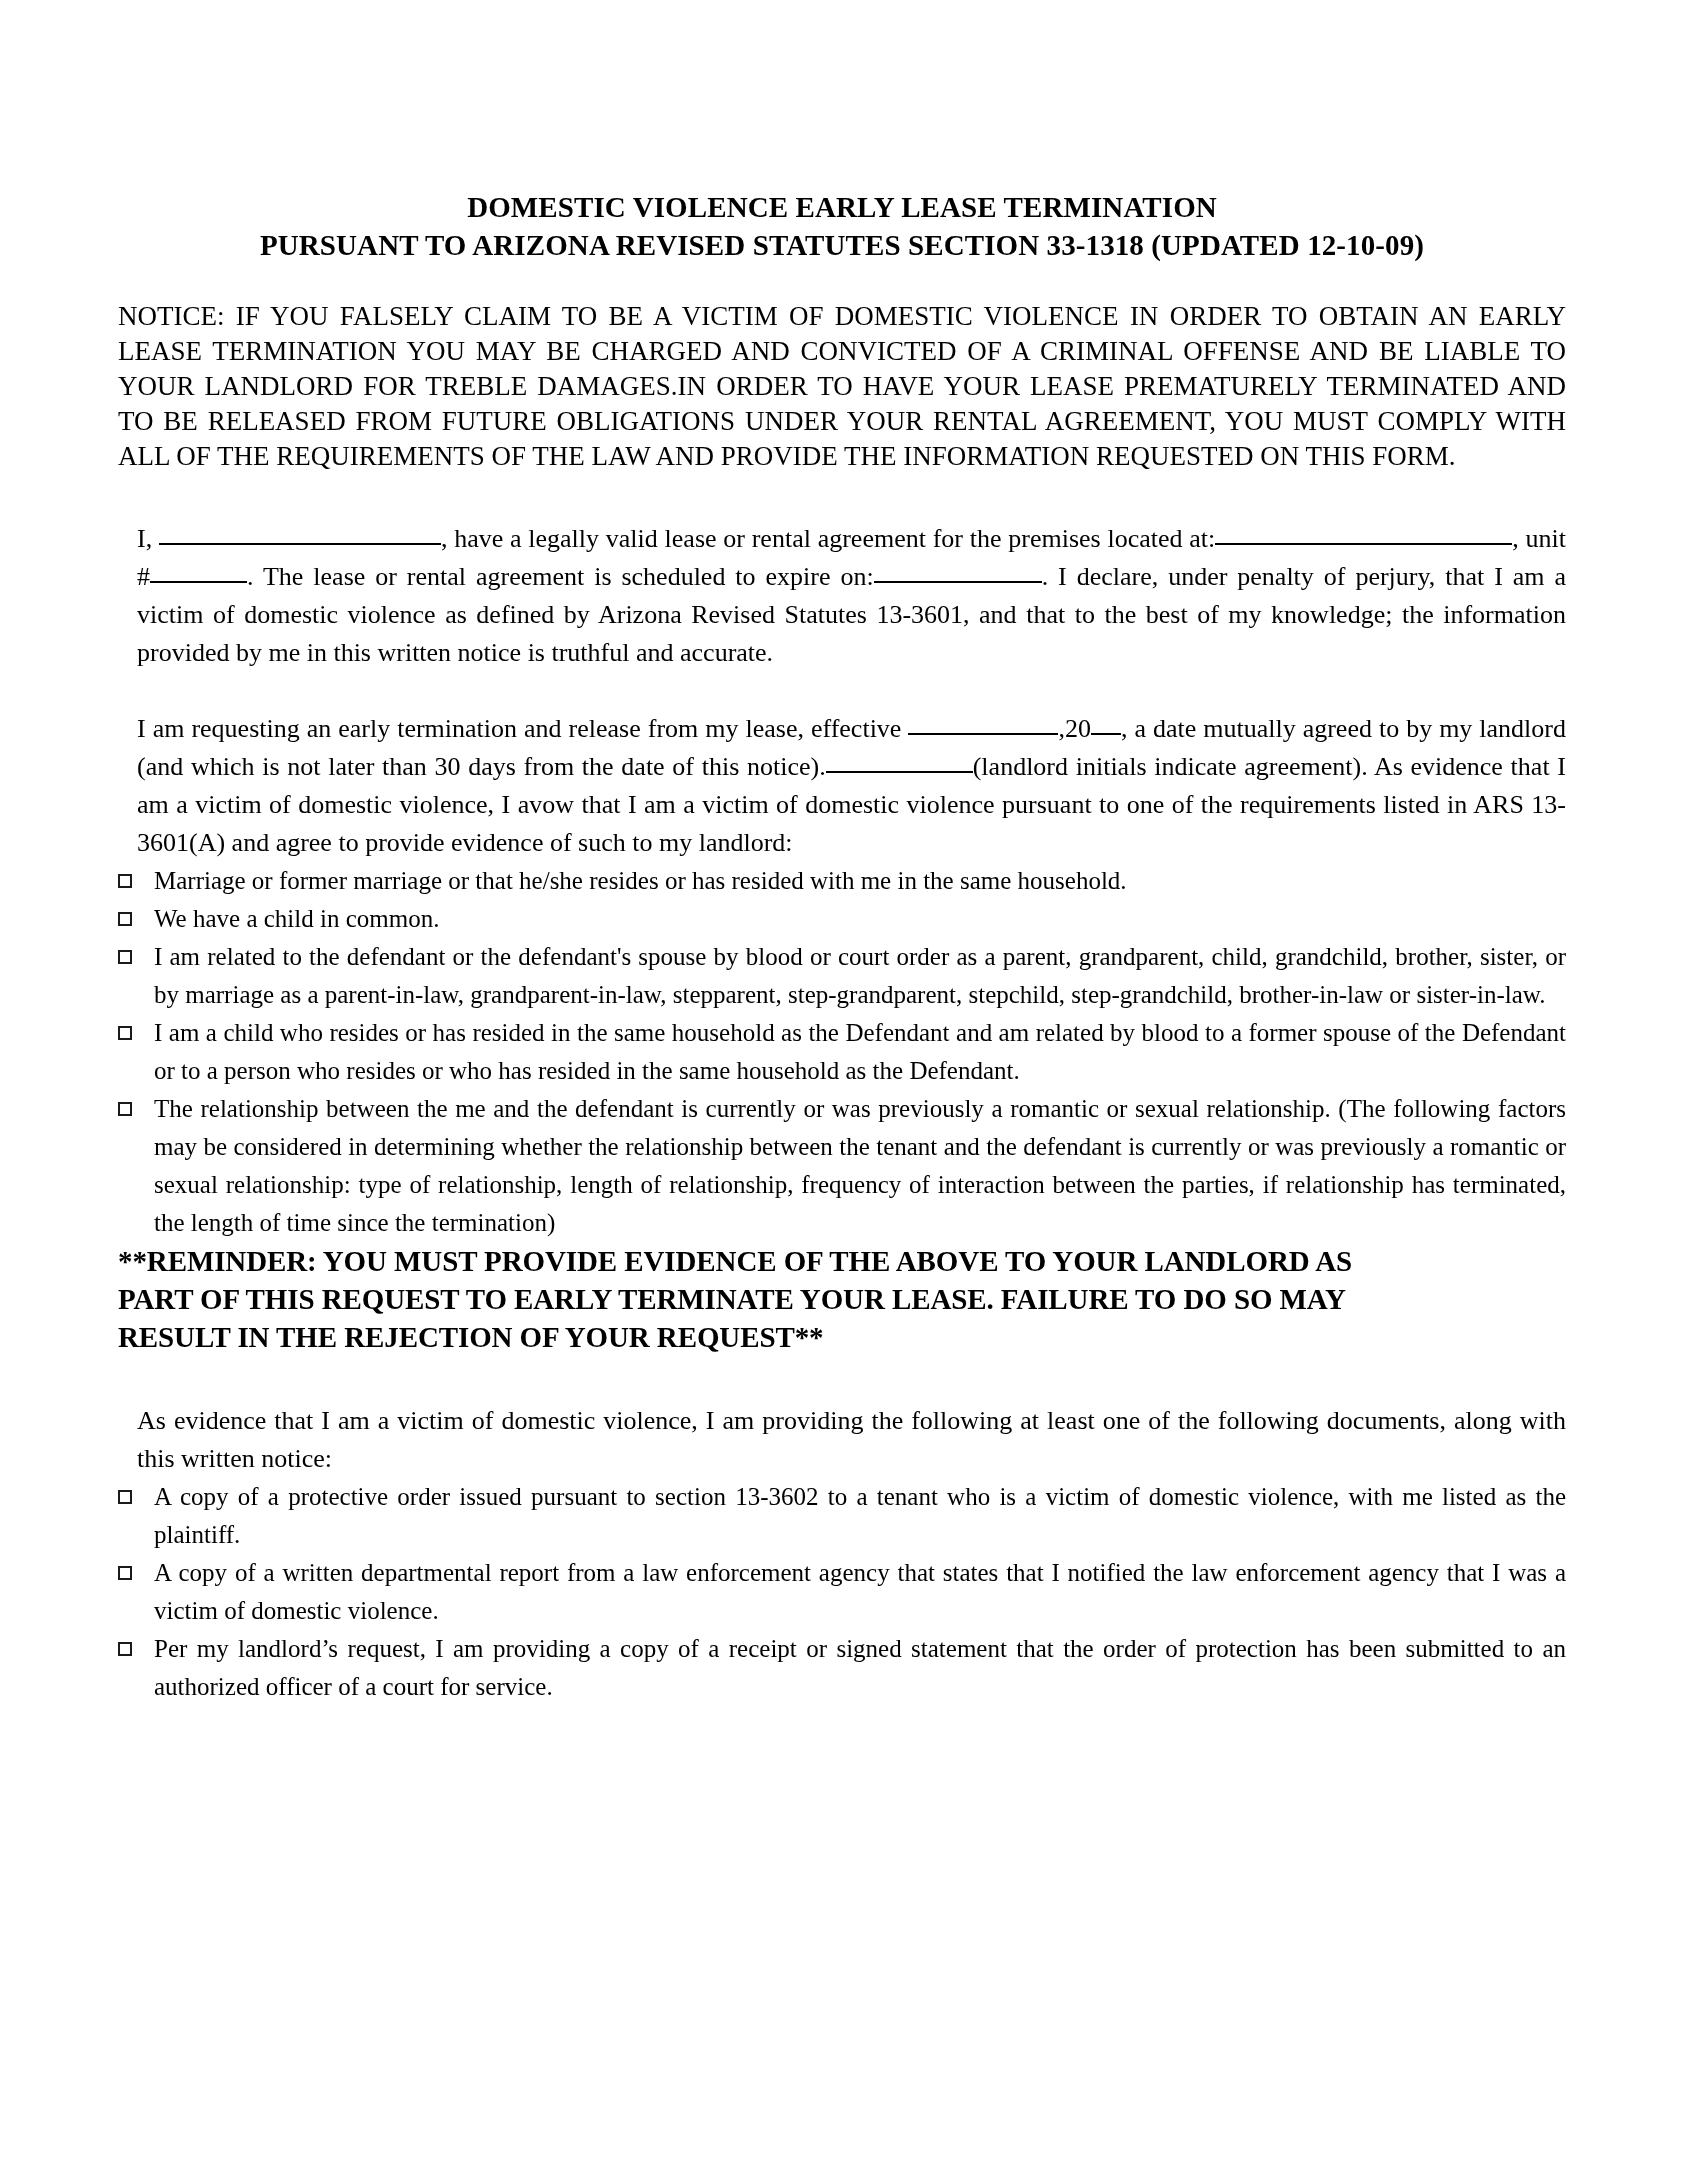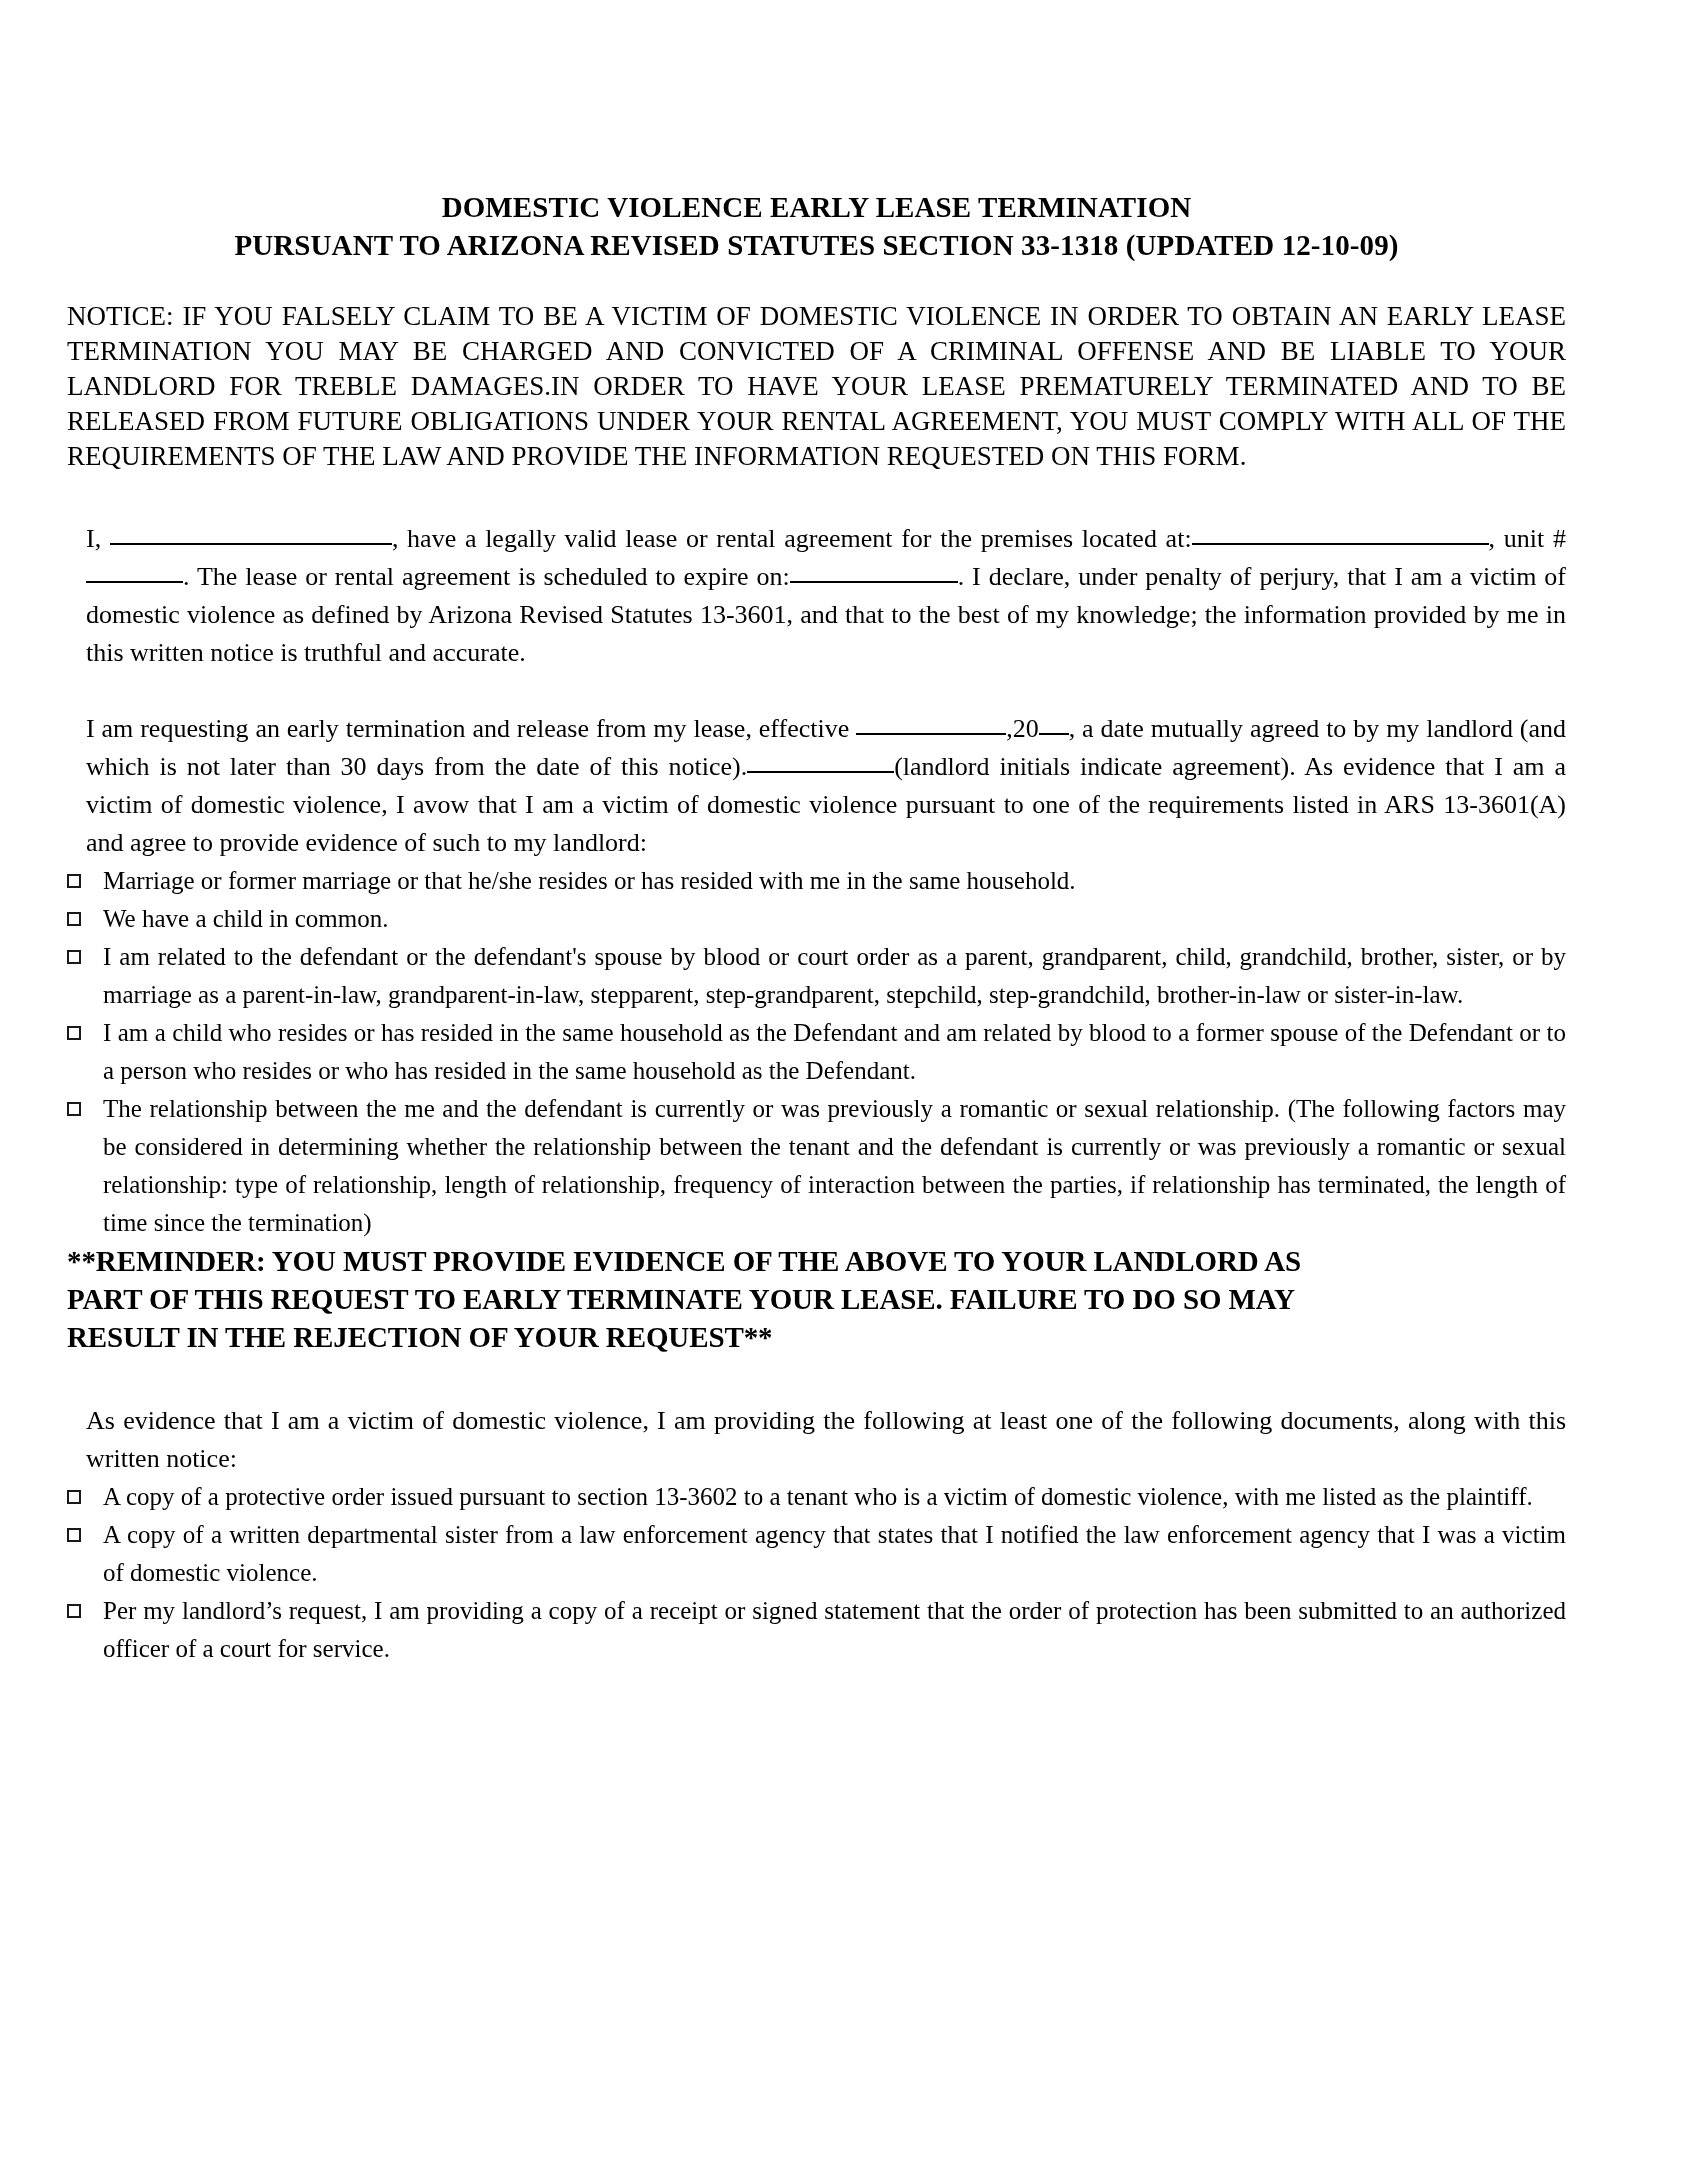--- a/index.html
+++ b/index.html
@@ -13,21 +13,21 @@
     font-family: "Liberation Serif", "DejaVu Serif", serif;
     color: #000000;
     -webkit-font-smoothing: antialiased;
   }
   .page {
     position: relative;
     width: 1683px;
     height: 2164px;
     background: #ffffff;
     box-sizing: border-box;
-    padding: 188px 117px 0 67px;
+    padding: 188px 117px 0 118px;
   }
   .doc-title {
     text-align: center;
     font-weight: bold;
     font-size: 29px;
     line-height: 38px;
     letter-spacing: 0.1px;
   }
   .doc-title .line {
     display: block;
@@ -146,21 +146,21 @@
 
   <div class="para para-gap-xl">As evidence that I am a victim of domestic violence, I am providing the following at least one of the following documents, along with this written notice:</div>
 
   <ul class="cklist">
     <li>
       <span class="ck"></span>
       <span class="txt">A copy of a protective order issued pursuant to section 13-3602 to a tenant who is a victim of domestic violence, with me listed as the plaintiff.</span>
     </li>
     <li>
       <span class="ck"></span>
-      <span class="txt">A copy of a written departmental sister from a law enforcement agency that states that I  notified the law enforcement agency that I was a victim of domestic violence.</span>
+      <span class="txt">A copy of a written departmental report from a law enforcement agency that states that I  notified the law enforcement agency that I was a victim of domestic violence.</span>
     </li>
     <li>
       <span class="ck"></span>
       <span class="txt">Per my landlord’s request, I am providing a copy of a receipt or signed statement that the order of protection has been submitted to an authorized officer of a court for service.</span>
     </li>
   </ul>
 
 </div>
 
 

